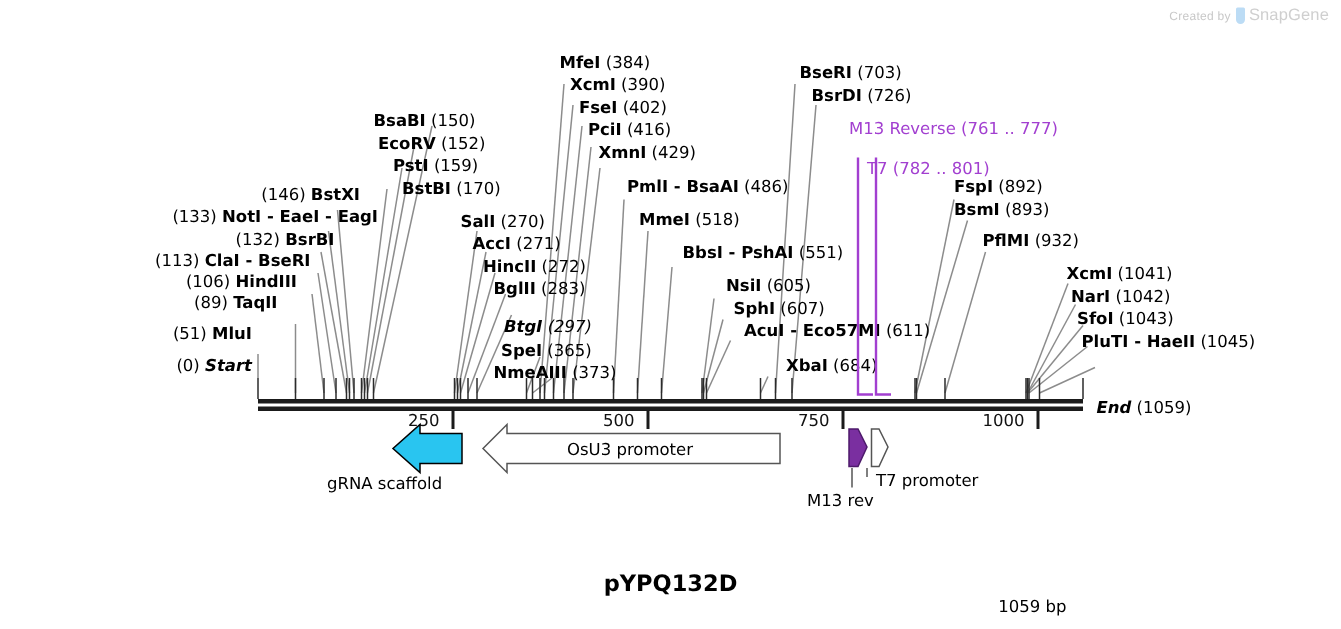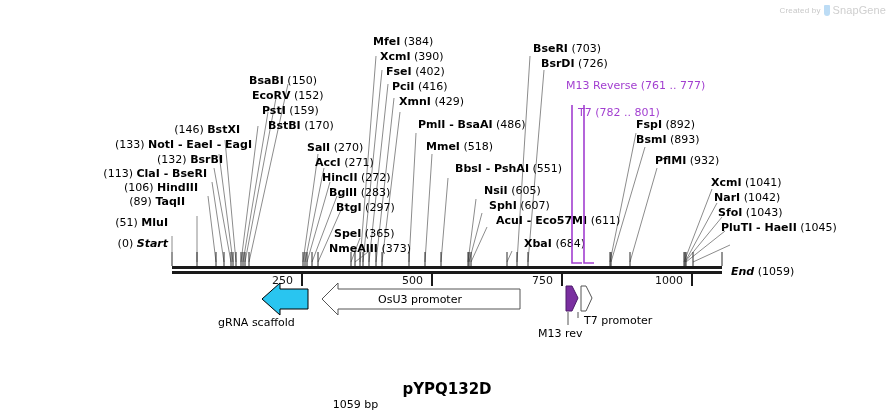--- a/index.html
+++ b/index.html
@@ -63,21 +63,21 @@
     white-space:nowrap;
   }
 
   
   .ttl{
     position:absolute;width:894px;text-align:center;
     font-family:"DejaVu Sans",sans-serif;
     font-weight:bold;font-size:15px;color:#000;
   }
   .sub{
-    position:absolute;width:711px;text-align:center;
+    position:absolute;width:711px;text-align:right;
     font-family:"DejaVu Sans",sans-serif;
     font-size:11px;color:#000;
   }
 </style>
 </head>
 <body>
 
 <div id="map">
 
   <div class="wm">
@@ -207,21 +207,21 @@
     <span class="pos">(271)</span>
   </div>
   <div class="lbl" style="left:322px;top:172px;">
     <span class="nm">HincII</span>
     <span class="pos">(272)</span>
   </div>
   <div class="lbl" style="left:329px;top:187px;">
     <span class="nm">BglII</span>
     <span class="pos">(283)</span>
   </div>
-  <div class="lbl" style="left:336px;top:202px;">
+  <div class="lbl" style="left:336px;top:212px;font-style:italic;">
     <span class="nm">BtgI</span>
     <span class="pos">(297)</span>
   </div>
 
   <div class="lbl" style="left:334px;top:228px;">
     <span class="nm">SpeI</span>
     <span class="pos">(365)</span>
   </div>
   <div class="lbl" style="left:329px;top:243px;">
     <span class="nm">NmeAIII</span>

